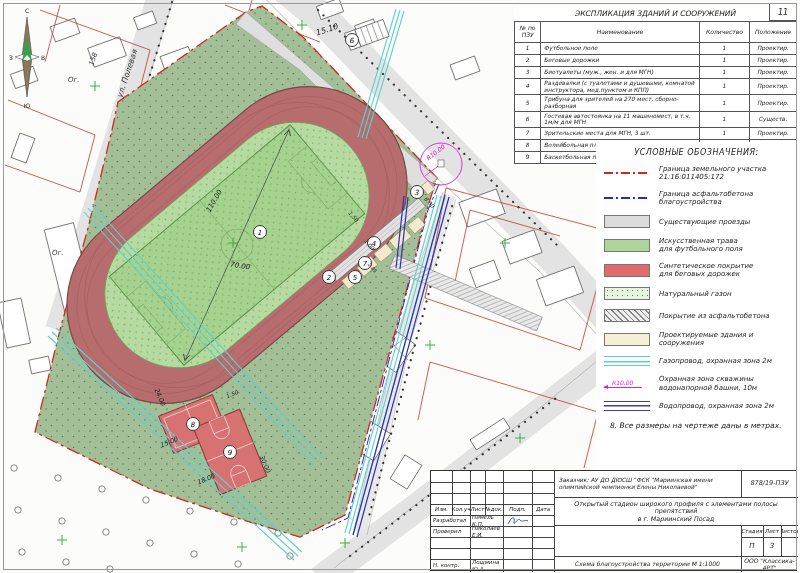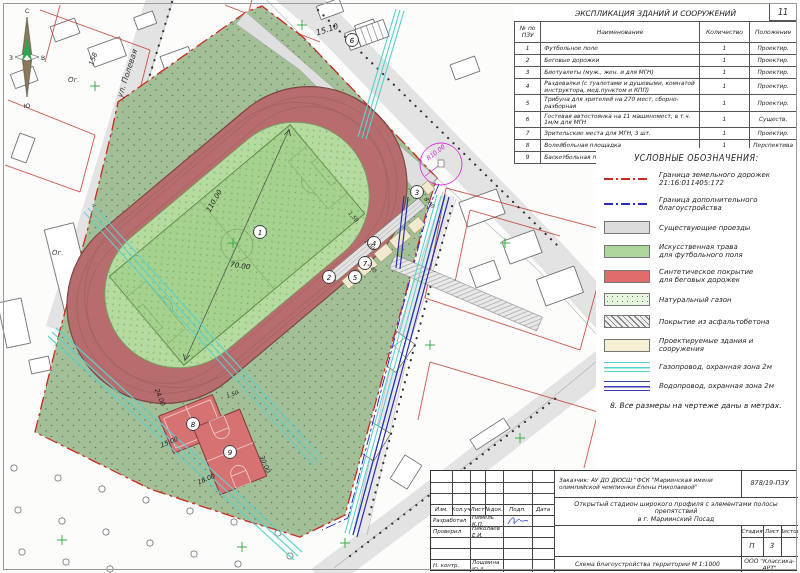--- a/index.html
+++ b/index.html
@@ -13,21 +13,21 @@
   
   .expl{position:absolute;left:514px;top:6px;width:283px;background:#fff;padding-bottom:2px;}
   .expl-title{font:italic 7.5px "DejaVu Sans",sans-serif;text-align:center;margin:3px 0 3px 0;}
   table.expl-table{border-collapse:collapse;width:100%;table-layout:fixed;}
   .expl-table th,.expl-table td{border:1px solid #555;padding:1px 2px;
       font:italic 5.8px "DejaVu Sans",sans-serif;line-height:1.15;vertical-align:middle;}
   .expl-table th{white-space:pre-line;text-align:center;font-size:6px;height:18px;font-weight:normal;}
   .expl-table td{text-align:center;height:9px;}
   .expl-table td.nm{text-align:left;padding-left:3px;}
   
-  .legend{position:absolute;left:596px;top:148px;width:201px;height:328px;background:#fff;}
+  .legend{position:absolute;left:596px;top:142px;width:201px;height:328px;background:#fff;}
   .lg-title{font:italic 8px "DejaVu Sans",sans-serif;text-align:center;margin:6px 0 8px 0;letter-spacing:.5px;}
   .lg-item{display:flex;align-items:center;margin:0 0 9px 8px;}
   .sw{width:46px;min-width:46px;height:13px;border:1px solid #777;box-sizing:border-box;margin-right:9px;}
   .lbl{font:italic 7px "DejaVu Sans",sans-serif;line-height:1.15;white-space:pre-line;}
   .sw-line{height:2px;border:none;}
   .sw-line-red{background:repeating-linear-gradient(90deg,#cc2a20 0 9px,transparent 9px 12px,#cc2a20 12px 14px,transparent 14px 17px);}
   .sw-line-blue{background:repeating-linear-gradient(90deg,#2a2ac0 0 9px,transparent 9px 12px,#2a2ac0 12px 14px,transparent 14px 17px);}
   .sw-gray{background:#dcdcdc;}
   .sw-green{background:#aed69a;}
   .sw-green-dots{background-color:#e7f4e0;background-image:radial-gradient(#4e8f3f .8px,transparent .9px);background-size:5px 5px;}
@@ -398,26 +398,26 @@
             <td>Перспектива</td>
           </tr>
     </tbody>
       </table>
   </div>
 
   <div class="legend">
     <div class="lg-title">УСЛОВНЫЕ ОБОЗНАЧЕНИЯ:</div>
     <div class="lg-item">
         <div class="sw sw-line sw-line-red"></div>
-        <div class="lbl">Граница земельного дорожек
+        <div class="lbl">Граница земельного участка
 21:16:011405:172</div>
       </div>
     <div class="lg-item">
         <div class="sw sw-line sw-line-blue"></div>
-        <div class="lbl">Граница дополнительного
+        <div class="lbl">Граница асфальтобетона
 благоустройства</div>
       </div>
     <div class="lg-item">
         <div class="sw sw-gray"></div>
         <div class="lbl">Существующие проезды</div>
       </div>
     <div class="lg-item">
         <div class="sw sw-green"></div>
         <div class="lbl">Искусственная трава
 для футбольного поля</div>
@@ -436,20 +436,30 @@
         <div class="lbl">Покрытие из асфальтобетона</div>
       </div>
     <div class="lg-item">
         <div class="sw sw-cream"></div>
         <div class="lbl">Проектируемые здания и сооружения</div>
       </div>
     <div class="lg-item">
         <div class="sw sw-gas"></div>
         <div class="lbl">Газопровод, охранная зона 2м</div>
       </div>
+    <div class="lg-item">
+      <div class="sw sw-r10">
+        <span class="r10-text">R10.00</span>
+        <div class="r10-line">
+            <i class="r10-head"></i>
+          </div>
+      </div>
+      <div class="lbl">Охранная зона скважины
+водонапорной башни, 10м</div>
+    </div>
     <div class="lg-item">
         <div class="sw sw-water"></div>
         <div class="lbl">Водопровод, охранная зона 2м</div>
       </div>
     <div class="lg-note">8. Все размеры на чертеже даны в метрах.</div>
   </div>
 
   <div class="tb">
 
     <div class="vl" style="left:123px;top:0;height:101px"></div>

